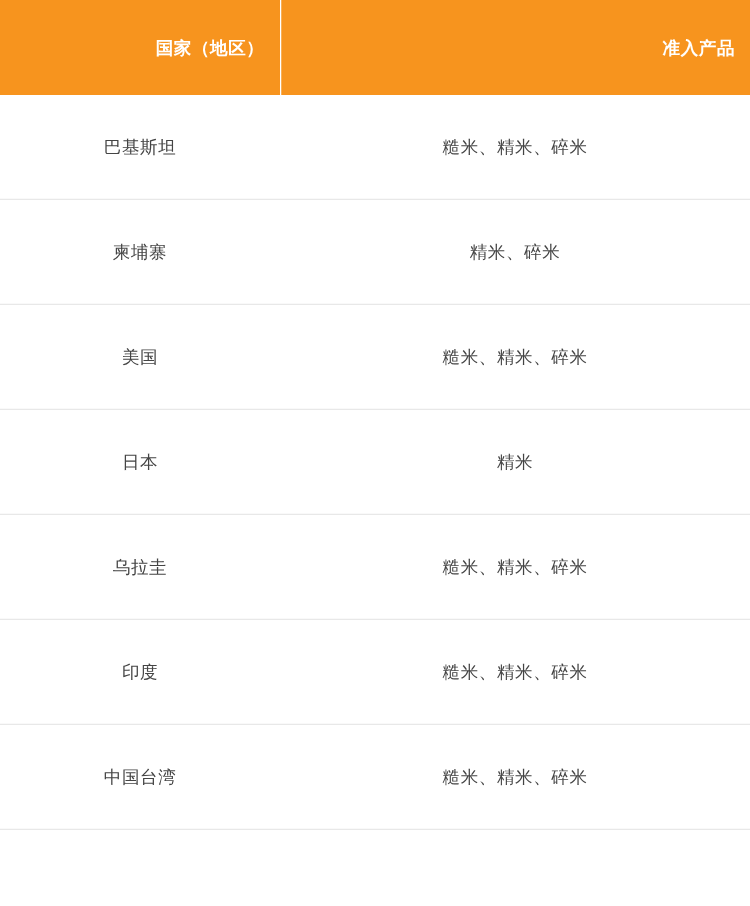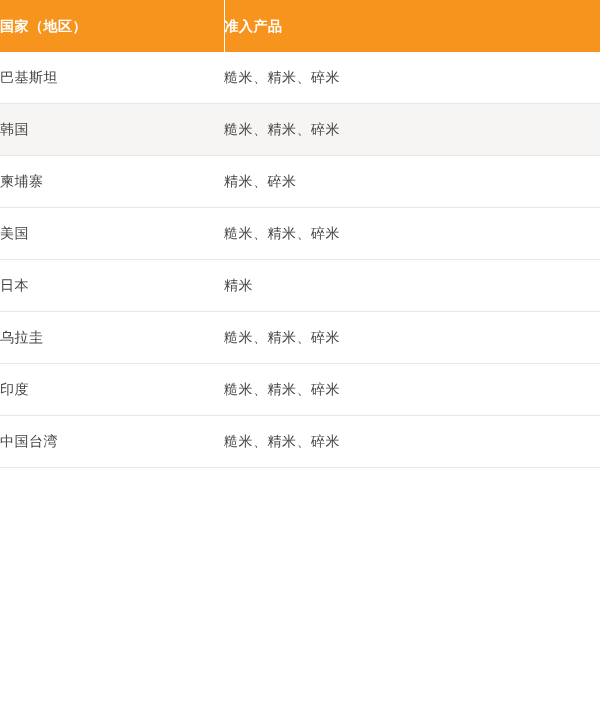--- a/index.html
+++ b/index.html
@@ -22,34 +22,34 @@
     width: 600px;
     table-layout: fixed;
   }
   table.data-table th {
     background: #f7941e;
     color: #ffffff;
     font-size: 14px;
     font-weight: bold;
     height: 52px;
     line-height: 52px;
-    text-align: left;
-    padding: 0;
+    text-align: right;
+    padding: 12px;
     border-right: 1px solid #ffffff;
     letter-spacing: 0.5px;
   }
   table.data-table th:last-child {
     border-right: none;
   }
   table.data-table td {
     font-size: 14px;
     height: 51px;
     line-height: 51px;
-    text-align: left;
-    padding: 0;
+    text-align: center;
+    padding: 16px;
     color: #444444;
     border-bottom: 1px solid #e8e8e8;
     letter-spacing: 0.5px;
   }
   table.data-table tr.row-even td {
     background: #ffffff;
   }
   table.data-table tr.row-odd td {
     background: #f7f5f3;
   }
@@ -69,24 +69,20 @@
       <tr>
         <th>国家（地区）</th>
         <th>准入产品</th>
       </tr>
     </thead>
     <tbody>
       <tr class="row-even">
         <td>巴基斯坦</td>
         <td>糙米、精米、碎米</td>
       </tr>
-      <tr class="row-odd">
-        <td>韩国</td>
-        <td>糙米、精米、碎米</td>
-      </tr>
       <tr class="row-even">
         <td>柬埔寨</td>
         <td>精米、碎米</td>
       </tr>
       <tr class="row-even">
         <td>美国</td>
         <td>糙米、精米、碎米</td>
       </tr>
       <tr class="row-even">
         <td>日本</td>

